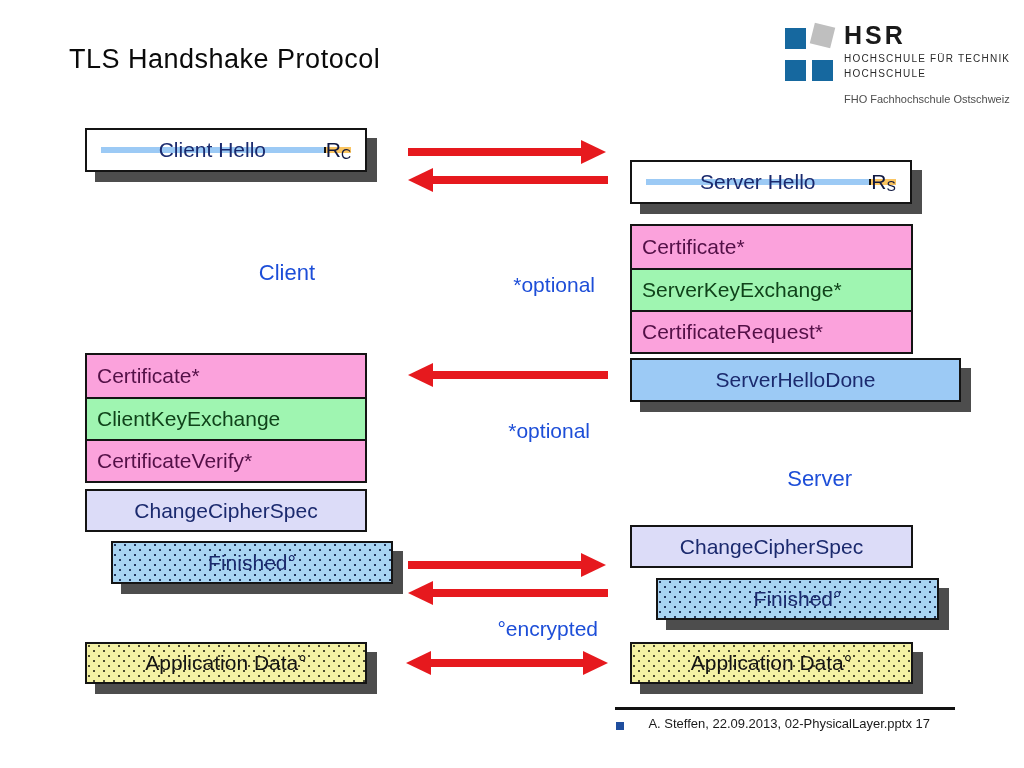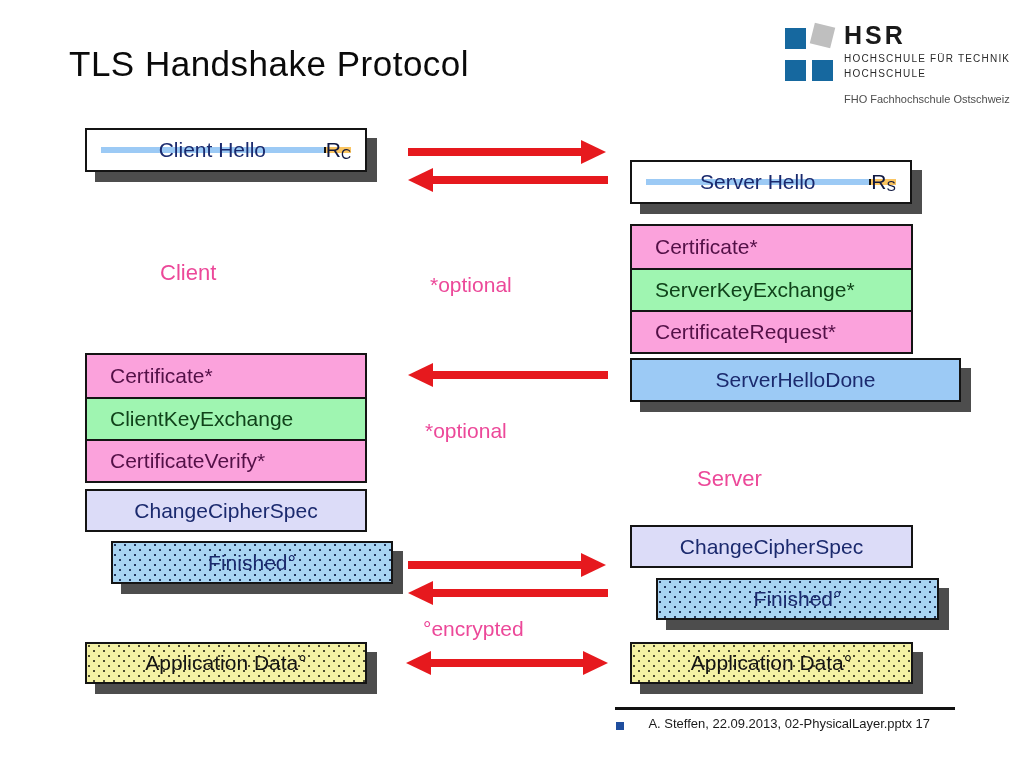--- a/index.html
+++ b/index.html
@@ -14,21 +14,21 @@
     --navy:#1b2a6e;
     --maroon:#531047;
     --dkgreen:#10431a;
     --ink:#141414;
   }
   *{margin:0;padding:0;box-sizing:border-box;}
   html,body{background:#fff;}
   body{font-family:"Liberation Sans",sans-serif;}
   .slide{position:relative;width:1024px;height:768px;background:#fff;overflow:hidden;}
 
-  .title{position:absolute;left:69px;top:44px;font-size:35px;font-weight:400;color:#0a0a0a;letter-spacing:.5px;}
+  .title{position:absolute;left:69px;top:44px;font-size:27px;font-weight:400;color:#0a0a0a;letter-spacing:.5px;}
 
   
   .logo{position:absolute;left:780px;top:18px;width:235px;height:92px;}
   .sq{position:absolute;width:21px;height:21px;background:#16689f;}
   .sq-tl{left:5px;top:10px;}
   .sq-tr{left:32px;top:7px;background:#bfbfbf;transform:rotate(14deg);}
   .sq-bl{left:5px;top:42px;}
   .sq-br{left:32px;top:42px;}
   .logo-hsr{position:absolute;left:64px;top:3px;font-size:25px;font-weight:bold;letter-spacing:3px;color:#1a1a1a;}
   .logo-l1{position:absolute;left:64px;top:35px;font-size:10px;letter-spacing:1.2px;color:#2b2b2b;}
@@ -37,36 +37,36 @@
 
   
   .box{position:absolute;border:2px solid var(--ink);display:flex;align-items:center;justify-content:center;font-size:21px;color:var(--navy);}
   .shadowed{box-shadow:10px 10px 0 var(--shadow);}
   .hello{display:flex;padding:17px;}
   .hello .main{flex:0 0 223px;height:100%;background:var(--blue);display:flex;align-items:center;justify-content:center;}
   .hello .nonce{flex:1;height:100%;background:var(--orange);border-left:2px solid var(--ink);display:flex;align-items:center;justify-content:center;color:#101840;}
   .nonce sub{font-size:14px;line-height:1;position:relative;top:4px;}
 
   .group{position:absolute;border:2px solid var(--ink);}
-  .group .row{height:42px;display:flex;align-items:center;padding-left:23px;font-size:21px;border-top:2px solid var(--ink);}
+  .group .row{height:42px;display:flex;align-items:center;padding-left:10px;font-size:21px;border-top:2px solid var(--ink);}
   .group .row:first-child{border-top:none;}
   .row-pink{background:var(--pink);color:var(--maroon);}
   .row-green{background:var(--green);color:var(--dkgreen);}
 
   .fill-blue{background:var(--blue);}
   .fill-lav{background:var(--lavender);}
   .dotted-blue{background-color:#a8d4f2;
     background-image:radial-gradient(circle,#22365c 1.1px,transparent 1.4px),radial-gradient(circle,#22365c 1.1px,transparent 1.4px);
     background-size:10px 10px;background-position:2px 2px,7px 7px;margin-left:26px;}
   .dotted-yellow{background-color:var(--yellow);color:#141414;
     background-image:radial-gradient(circle,#4c4c30 1.1px,transparent 1.4px),radial-gradient(circle,#4c4c30 1.1px,transparent 1.4px);
     background-size:10px 10px;background-position:2px 2px,7px 7px;}
 
   
-  .lbl{position:absolute;font-size:22px;color:#ec4899;text-align:left;}
+  .lbl{position:absolute;font-size:22px;color:#1d4ed8;text-align:right;}
 
   
   .arrow{position:absolute;height:24px;}
   .arrow .shaft{position:absolute;top:8px;height:8px;background:var(--red);}
   .arrow .head-r{position:absolute;right:0;top:0;width:0;height:0;border-top:12px solid transparent;border-bottom:12px solid transparent;border-left:25px solid var(--red);}
   .arrow .head-l{position:absolute;left:0;top:0;width:0;height:0;border-top:12px solid transparent;border-bottom:12px solid transparent;border-right:25px solid var(--red);}
   .arrow.to-right .shaft{left:0;right:22px;}
   .arrow.to-left .shaft{left:22px;right:0;}
   .arrow.both .shaft{left:22px;right:22px;}
 

